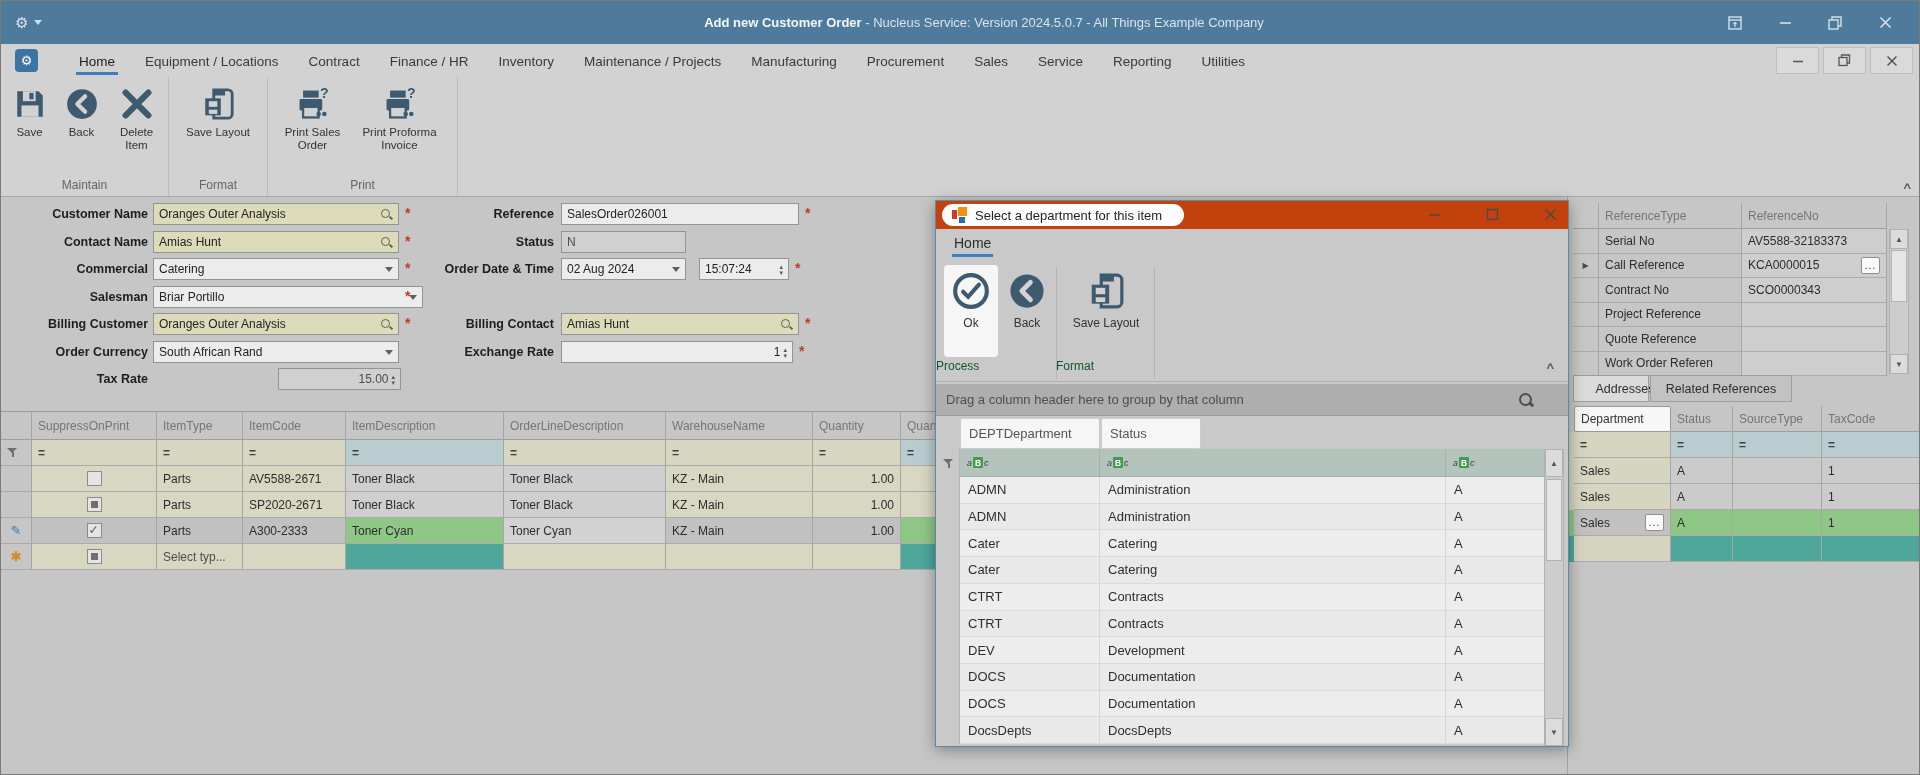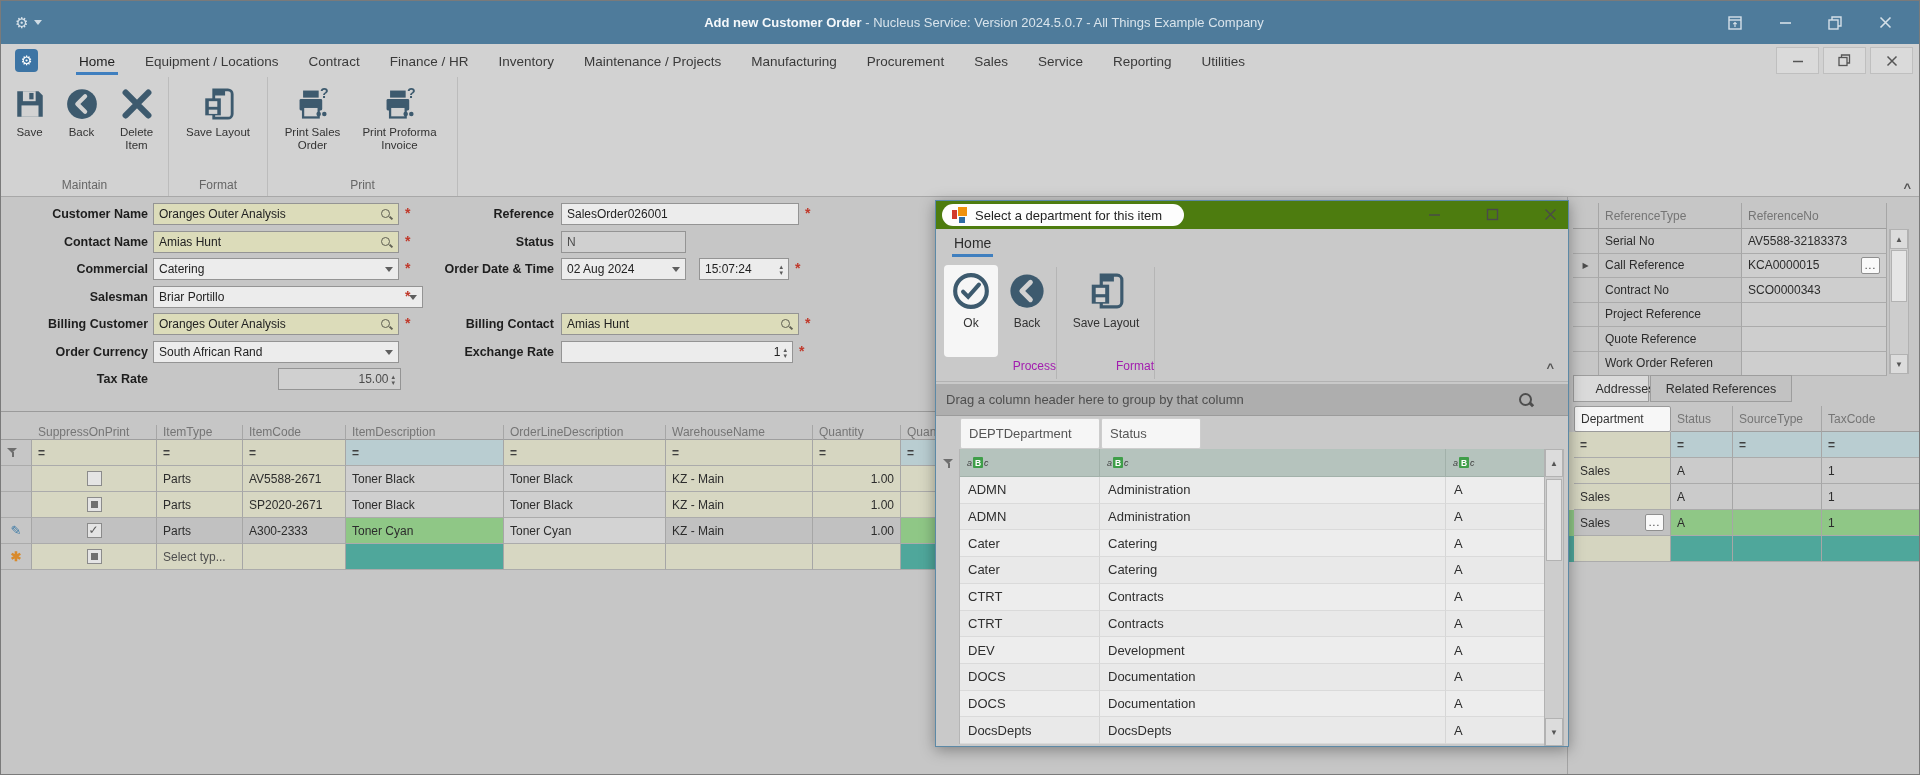--- a/index.html
+++ b/index.html
@@ -84,37 +84,37 @@
   .sb .thumb { position:absolute; left:1px; right:1px; background:#e6e6e6; border:1px solid #b2b2b2; }
 
   
   .panel-tab { position:absolute; height:27px; border:1px solid #9d9d9d; display:flex; align-items:center;
                justify-content:center; font-size:12.5px; color:#2f2f2f; background:#c2c2c2; top:374px; }
   .panel-tab.active { background:#dadada;padding-left:28px; }
 
   
   .dialog { position:absolute; left:934px; top:199px; width:634px; height:547px; background:#c9c9c9;
             border:1px solid #5c89a6; box-shadow:0 3px 14px rgba(0,0,0,.35); }
-  .dlg-titlebar { position:absolute; top:0; left:0; right:0; height:28px; background:#4d7c0f; display:flex; align-items:center;text-decoration:underline; }
+  .dlg-titlebar { position:absolute; top:0; left:0; right:0; height:28px; background:#c2410c; display:flex; align-items:center;text-decoration:underline; }
   .dlg-pill { position:absolute; left:6px; top:3px; height:22px; width:242px; background:#fdfdfd; border-radius:11px;
               display:flex; align-items:center; gap:7px; padding:0 10px; }
   .dlg-logo { position:relative; width:16px; height:16px; }
   .dlg-logo i { position:absolute; display:block; }
   .dlg-title { font-size:13px; color:#1f1f1f; white-space:nowrap; }
   .dlg-winbtns { position:absolute; right:10px; top:5px; display:flex; gap:42px; color:#4a4a4a; }
   .dlg-winbtns span { width:16px; height:16px; display:flex; align-items:center; justify-content:center; font-size:15px; }
   .dlg-tab { position:absolute; left:18px; top:34px; font-size:14px; color:#2c2c2c; }
   .dlg-tab::after { content:""; position:absolute; left:-2px; right:-2px; bottom:-6px; height:3px; background:var(--p-accent_blue,#3f7fbf); }
   .dlg-ribbon { position:absolute; left:0; top:60px; right:0; height:121px; border-bottom:1px solid #b2b2b2; }
   .dlg-btn { position:absolute; top:4px; display:flex; flex-direction:column; align-items:center; gap:5px; padding-top:6px; }
   .dlg-btn.hl { background:#f6f6f6; border-radius:4px; height:92px; }
   .dlg-btn .ic { width:40px; height:40px; display:flex; align-items:center; justify-content:center; }
   .dlg-btn .lbl { font-size:12px; color:#333; }
   .dlg-gdiv { position:absolute; top:6px; height:112px; width:1px; background:#b5b5b5; }
-  .dlg-glabel { position:absolute; top:98px; font-size:12px; color:#a21caf; text-align:right;padding-left:12px; }
+  .dlg-glabel { position:absolute; top:98px; font-size:12px; color:#14532d; text-align:left; }
   .dlg-chevron { position:absolute; right:14px; top:98px; color:#555; font-size:13px; font-weight:bold; transform:scaleY(.8); }
   .dlg-groupby { position:absolute; left:0; right:0; top:183px; height:32px; background:#aeaeae; border-bottom:1px solid #9b9b9b;
                  display:flex; align-items:center; padding:0 10px; color:#4e4e4e; font-size:13px; }
   .dlg-mag { position:absolute; right:34px; top:191px; width:16px; height:16px; }
   .dlg-mag::before { content:""; position:absolute; left:1px; top:1px; width:9px; height:9px; border:2px solid #4e4e4e; border-radius:50%; }
   .dlg-mag::after { content:""; position:absolute; left:11px; top:11px; width:5px; height:2.5px; background:#4e4e4e; transform:rotate(45deg); }
   .dlg-headrow { position:absolute; top:217px; left:2px; height:31px; display:flex; }
   .dlg-hcell { background:#f6f6f6; border:1px solid #cdcdcd; border-radius:2px; margin-right:1px; display:flex;
                align-items:center; padding:0 8px; font-size:13px; color:#555; white-space:nowrap; overflow:hidden; }
   .dlg-filterrow { position:absolute; top:248px; left:2px; height:28px; display:flex; }
@@ -375,21 +375,21 @@
       <span class="val num">1</span>
       <span class="spin">
           <span>▴</span>
           <span>▾</span>
         </span>
     </div>
     <span class="req" style="left:798px;top:342px">*</span>
   </div>
 
   <div id="items-grid" style="position:absolute;left:0;top:410px;width:1001px;border-top:1px solid #9a9a9a">
-      <div class="grow" style="height: 28px; align-items: flex-end;">
+      <div class="grow" style="height: 28px;">
         <div class="gcell ghead" style="width: 31px;"></div>
         <div class="gcell ghead" style="width: 125px;">SuppressOnPrint</div>
         <div class="gcell ghead" style="width: 86px;">ItemType</div>
         <div class="gcell ghead" style="width: 103px;">ItemCode</div>
         <div class="gcell ghead" style="width: 158px;">ItemDescription</div>
         <div class="gcell ghead" style="width: 162px;">OrderLineDescription</div>
         <div class="gcell ghead" style="width: 147px;">WarehouseName</div>
         <div class="gcell ghead" style="width: 88px;">Quantity</div>
         <div class="gcell ghead" style="width: 100px;">Quantit</div>
       </div>

